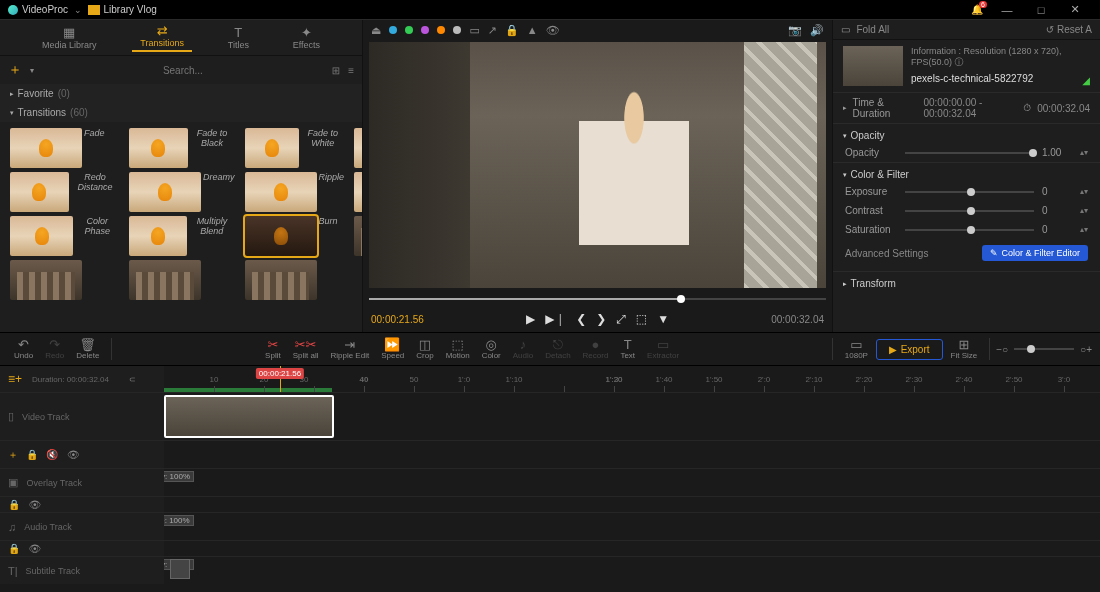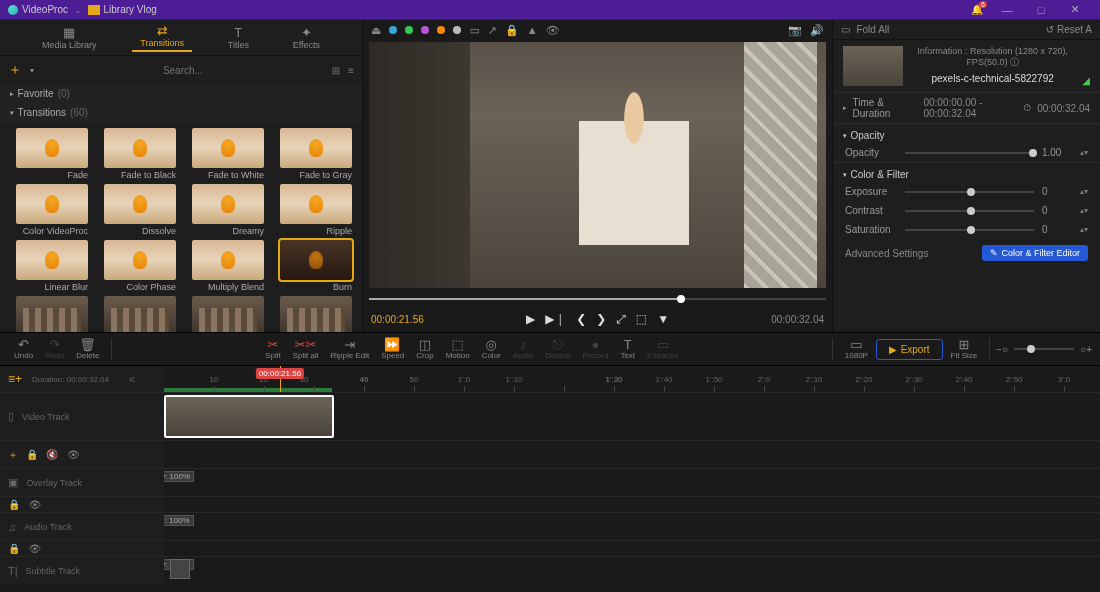--- a/index.html
+++ b/index.html
@@ -1,17 +1,17 @@
 <!DOCTYPE html>
 <html><head>
 <meta charset="utf-8">
 <style>
 * { box-sizing: border-box; margin: 0; padding: 0; font-family: -apple-system, "Segoe UI", Arial, sans-serif; }
 body { width: 1100px; height: 592px; background: #1a1a1a; color: #999; font-size: 10px; overflow: hidden; }
-.titlebar { height: 20px; background: #4c1d95; display: flex; align-items: center; padding: 0 8px; border-bottom: 1px solid #2a2a2a; }
+.titlebar { height: 20px; background: #000000; display: flex; align-items: center; padding: 0 8px; border-bottom: 1px solid #2a2a2a; }
 .titlebar .logo { width:10px; height:10px; background:linear-gradient(135deg,#5ec,#3ab); border-radius:50%; margin-right:4px;}
 .titlebar .app { color:#ccc; font-size:10px;}
 .titlebar .chev { color:#888; margin:0 6px; font-size:9px;}
 .titlebar .proj-ic { width:12px; height:10px; background:#e6a817; margin-right:4px;}
 .titlebar .proj { color:#ccc; font-size:10px;}
 .titlebar .spacer { flex:1;}
 .titlebar .winbtn { width:34px; text-align:center; color:#aaa; font-size:11px; cursor:pointer;}
 .titlebar .notif { position:relative; margin-right:6px;}
 .titlebar .notif::after { content:attr(data-count); position:absolute; top:-3px; right:-3px; background:#e33; color:#fff; font-size:7px; border-radius:6px; padding:0 2px;}
 
@@ -23,21 +23,21 @@
 .tab.active { color:#e6a817; border-bottom:2px solid #e6a817; padding-bottom:2px;}
 .tab-ic { font-size:13px; line-height:1;}
 .toolbar2 { display:flex; align-items:center; height:28px; padding:0 8px; gap:8px;}
 .plus { color:#e6a817; font-size:14px; cursor:pointer;}
 .search { flex:1; background:transparent; border:none; color:#888; text-align:center; font-size:10px; outline:none;}
 .viewbtn { color:#777; font-size:10px; cursor:pointer;}
 .cat { padding:4px 10px; font-size:10px; color:#aaa; display:flex; align-items:center; gap:4px; cursor:pointer; background:#222;}
 .cat .cnt { color:#666;}
 .cat .tri { font-size:7px;}
 .grid { flex:1; display:grid; grid-template-columns:repeat(4,1fr); gap:4px 10px; padding:6px 10px; overflow:hidden; align-content:start;}
-.thumb { display:flex; flex-direction:column; align-items:flex-end; gap:2px; cursor:pointer;}
+.thumb { display:flex; flex-direction:row; align-items:flex-start; gap:2px; cursor:pointer;font-style:italic;}
 .thumb .img { width:72px; height:40px; background:linear-gradient(180deg,#d9b896 0%,#e8d4b8 50%,#c9a87a 100%); border-radius:2px; position:relative;}
 .thumb .img::after { content:""; position:absolute; left:50%; top:50%; width:14px; height:18px; transform:translate(-50%,-50%); background:radial-gradient(circle at 50% 30%, #f5a623, #e6850a); border-radius:50% 50% 40% 40%;}
 .thumb.sel .img { outline:2px solid #e6a817;}
 .thumb .lbl { font-size:9px; color:#aaa; text-align:center;}
 .thumb.dark .img { background:linear-gradient(180deg,#4a3428,#24180f);}
 .thumb.dark .img::after { background:radial-gradient(circle at 50% 30%, #c47512, #8a4d08);}
 .thumb.arch .img { background:linear-gradient(180deg,#6b5a4a,#3d342a); }
 .thumb.arch .img::after { display:none;}
 .thumb.arch .img::before { content:""; position:absolute; left:10%; right:10%; top:30%; bottom:0; background:repeating-linear-gradient(90deg,#8a7560 0 6px,#5a4a3a 6px 12px);}
 
@@ -59,21 +59,21 @@
 .playrow .t { color:#e6a817; font-size:10px;}
 .playrow .spacer{flex:1;}
 .playrow .ctrl { color:#ddd; font-size:12px; cursor:pointer;}
 .playrow .dur { color:#888; font-size:10px;}
 
 .rightpanel { width:268px; background:#1e1e1e; border-left:1px solid #111; display:flex; flex-direction:column; font-size:10px;}
 .rp-top { height:20px; display:flex; align-items:center; padding:0 8px; gap:6px; border-bottom:1px solid #111;}
 .rp-top .spacer{flex:1;}
 .rp-clip { display:flex; padding:6px 10px; gap:8px;}
 .rp-clip .thmb { width:60px; height:40px; background:linear-gradient(180deg,#6b6358,#4a443a);}
-.rp-clip .info { flex:1; font-size:9px; color:#888;text-align:center;}
+.rp-clip .info { flex:1; font-size:9px; color:#888;}
 .rp-clip .name { color:#ddd; font-size:10px; margin-top:4px;}
 .rp-row { display:flex; align-items:center; padding:4px 10px; gap:6px;}
 .rp-row .tri { font-size:7px;}
 .rp-row .spacer{flex:1;}
 .rp-sec { padding:6px 10px 2px; color:#ccc; display:flex; align-items:center; gap:4px; border-top:1px solid #2a2a2a;}
 .rp-sec .tri{font-size:7px;}
 .slider-row { display:flex; align-items:center; padding:4px 12px; gap:8px;}
 .slider-row .lbl { width:52px; color:#999;}
 .slider-row .trk { flex:1; height:2px; background:#444; position:relative;}
 .slider-row .kn { position:absolute; top:-3px; width:8px; height:8px; background:#ccc; border-radius:50%;}
@@ -187,25 +187,21 @@
           <div class="thumb">
             <div class="img"></div>
             <div class="lbl">Fade to White</div>
           </div>
           <div class="thumb">
             <div class="img"></div>
             <div class="lbl">Fade to Gray</div>
           </div>
           <div class="thumb">
             <div class="img"></div>
-            <div class="lbl">Color VideoProc</div>
-          </div>
-          <div class="thumb">
-            <div class="img"></div>
-            <div class="lbl">Dissolve</div>
+            <div class="lbl">Redo Distance</div>
           </div>
           <div class="thumb">
             <div class="img"></div>
             <div class="lbl">Dreamy</div>
           </div>
           <div class="thumb">
             <div class="img"></div>
             <div class="lbl">Ripple</div>
           </div>
           <div class="thumb">
@@ -344,20 +340,24 @@
             </div>
     <span class="val">0</span>
     <span class="stp">▴▾</span>
           </div>
         </div>
     <div class="adv-row">
       <span style="color:#888">Advanced Settings</span>
       <span class="spacer"></span>
       <span class="btn-primary">✎ <span>Color &amp; Filter Editor</span></span>
     </div>
+    <div class="rp-sec" style="margin-top:4px">
+          <span class="tri">▸</span>
+          <span>Transform</span>
+        </div>
   </div>
 </div>
 
 <div class="midbar">
   <div id="tb-left" style="display:flex">
         <div class="grp">
           <span class="ic">↶</span>
           <span>Undo</span>
         </div>
         <div class="grp dis">

